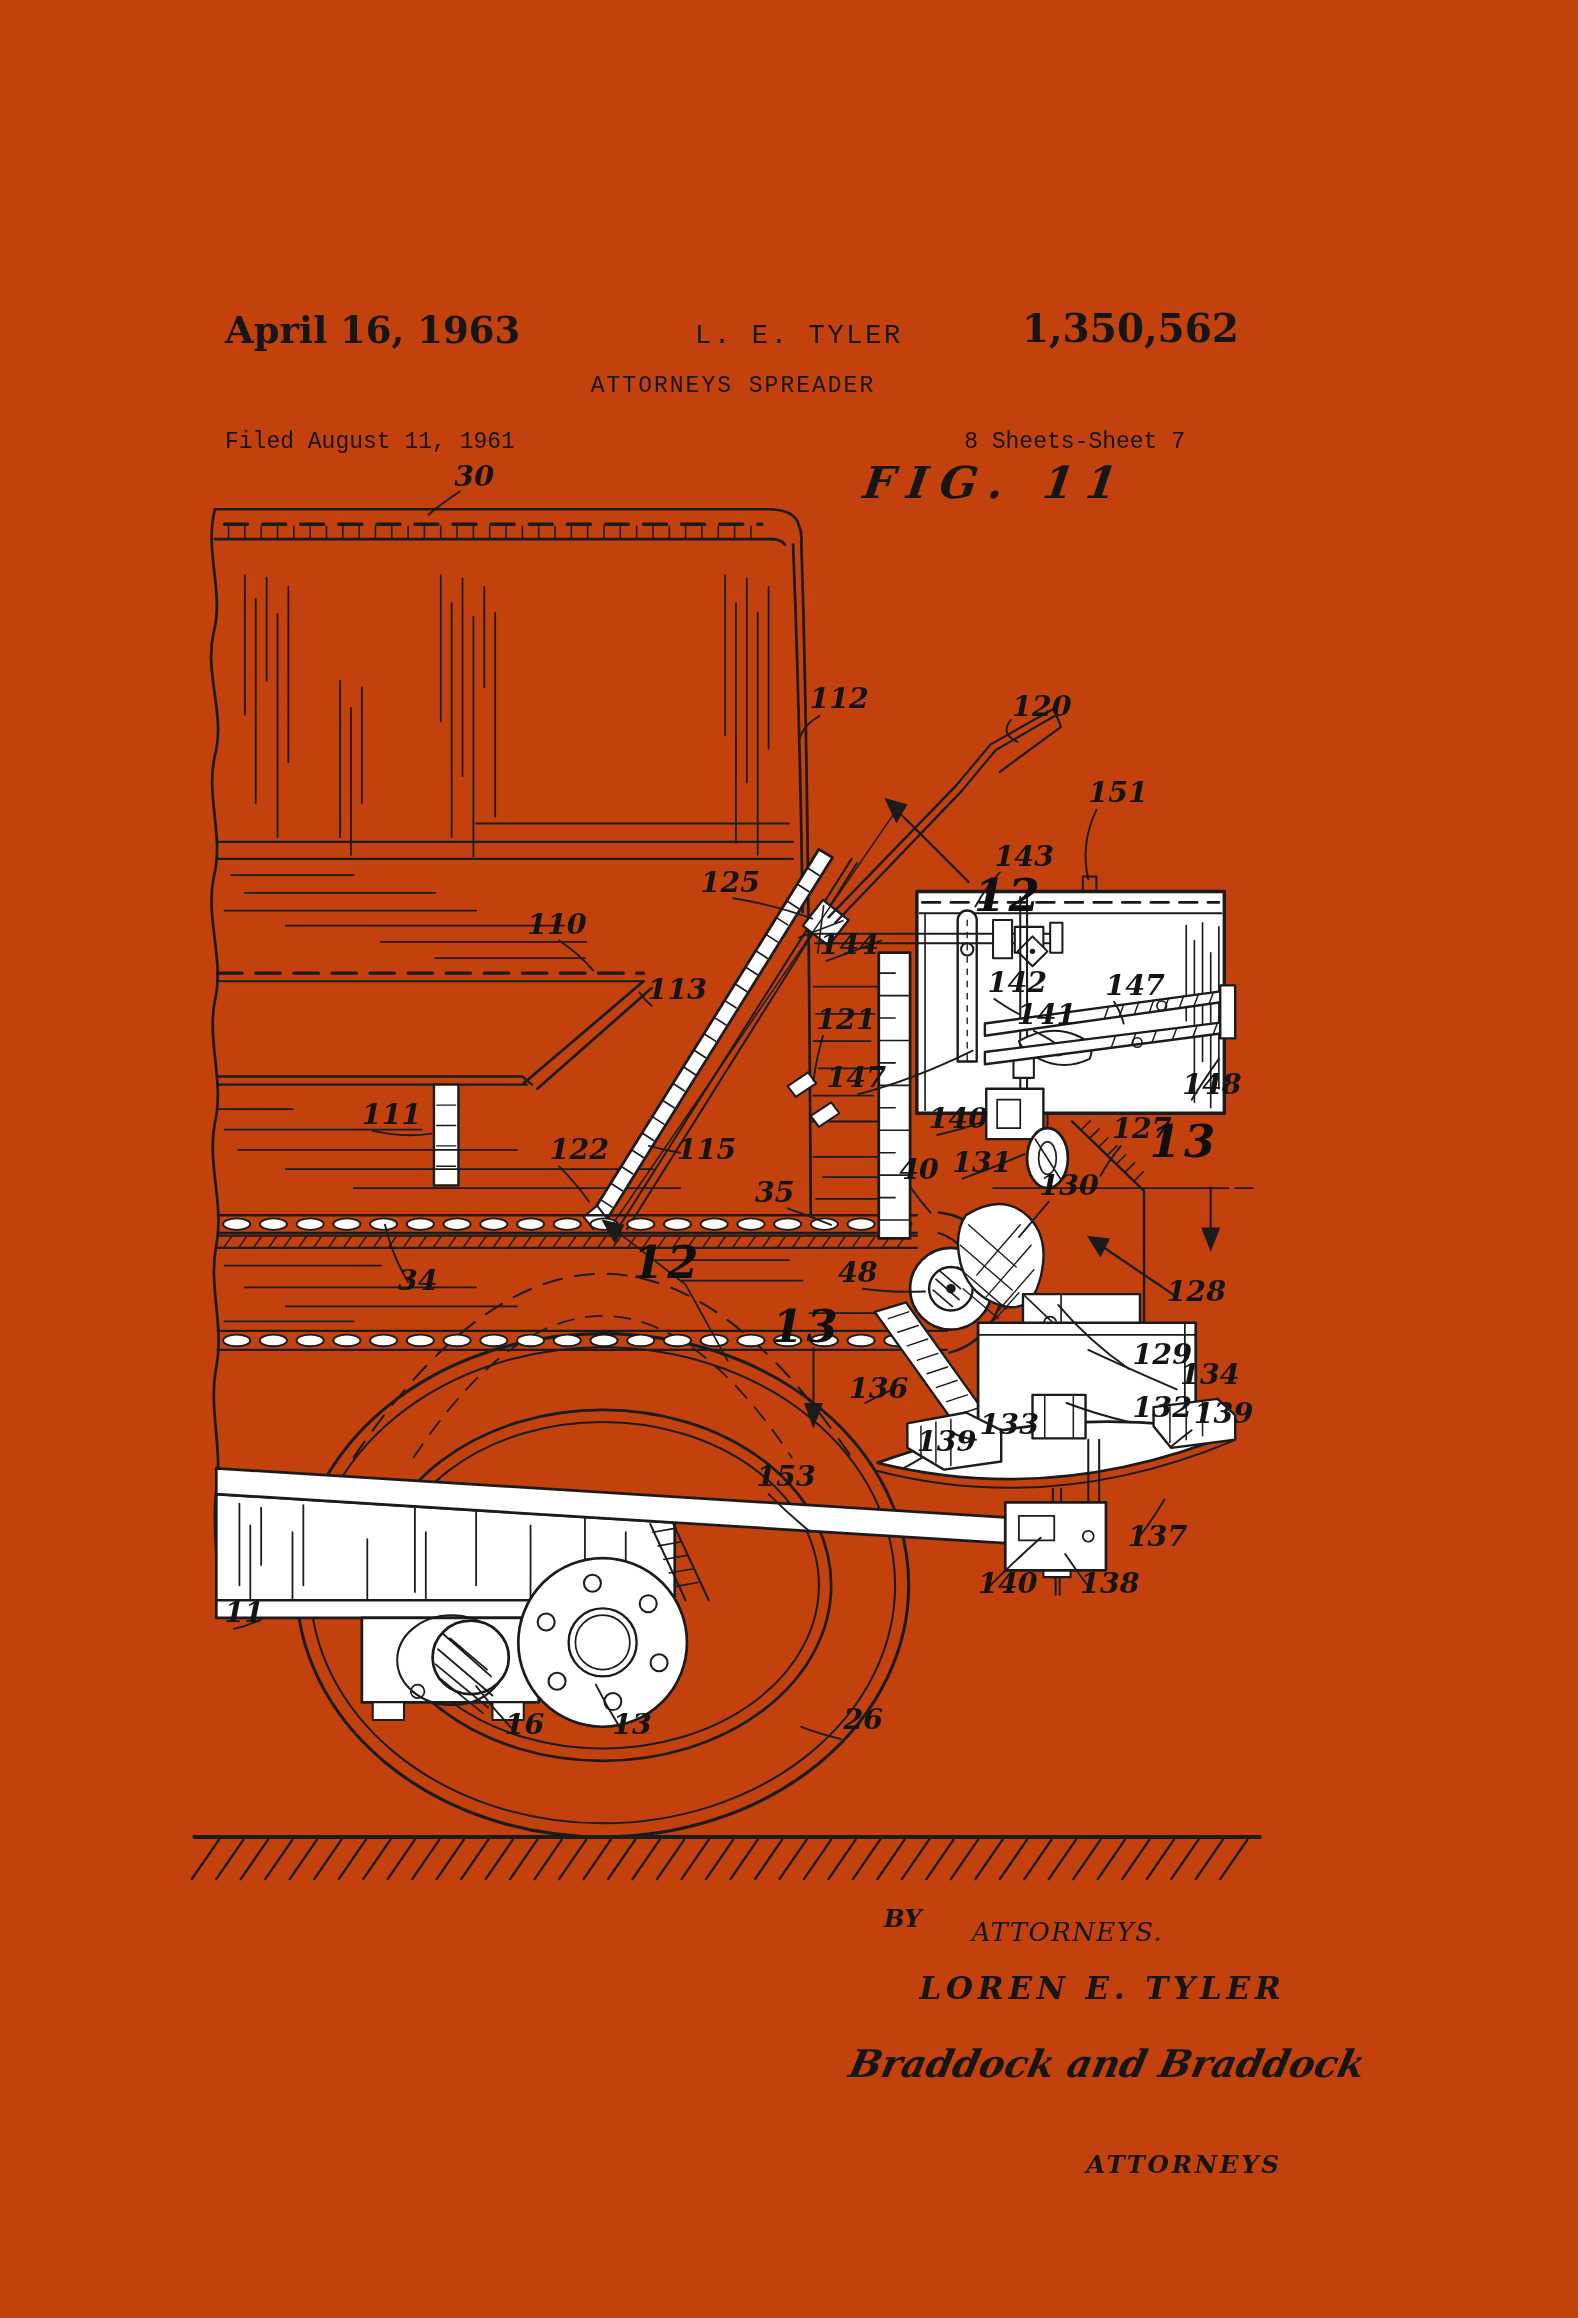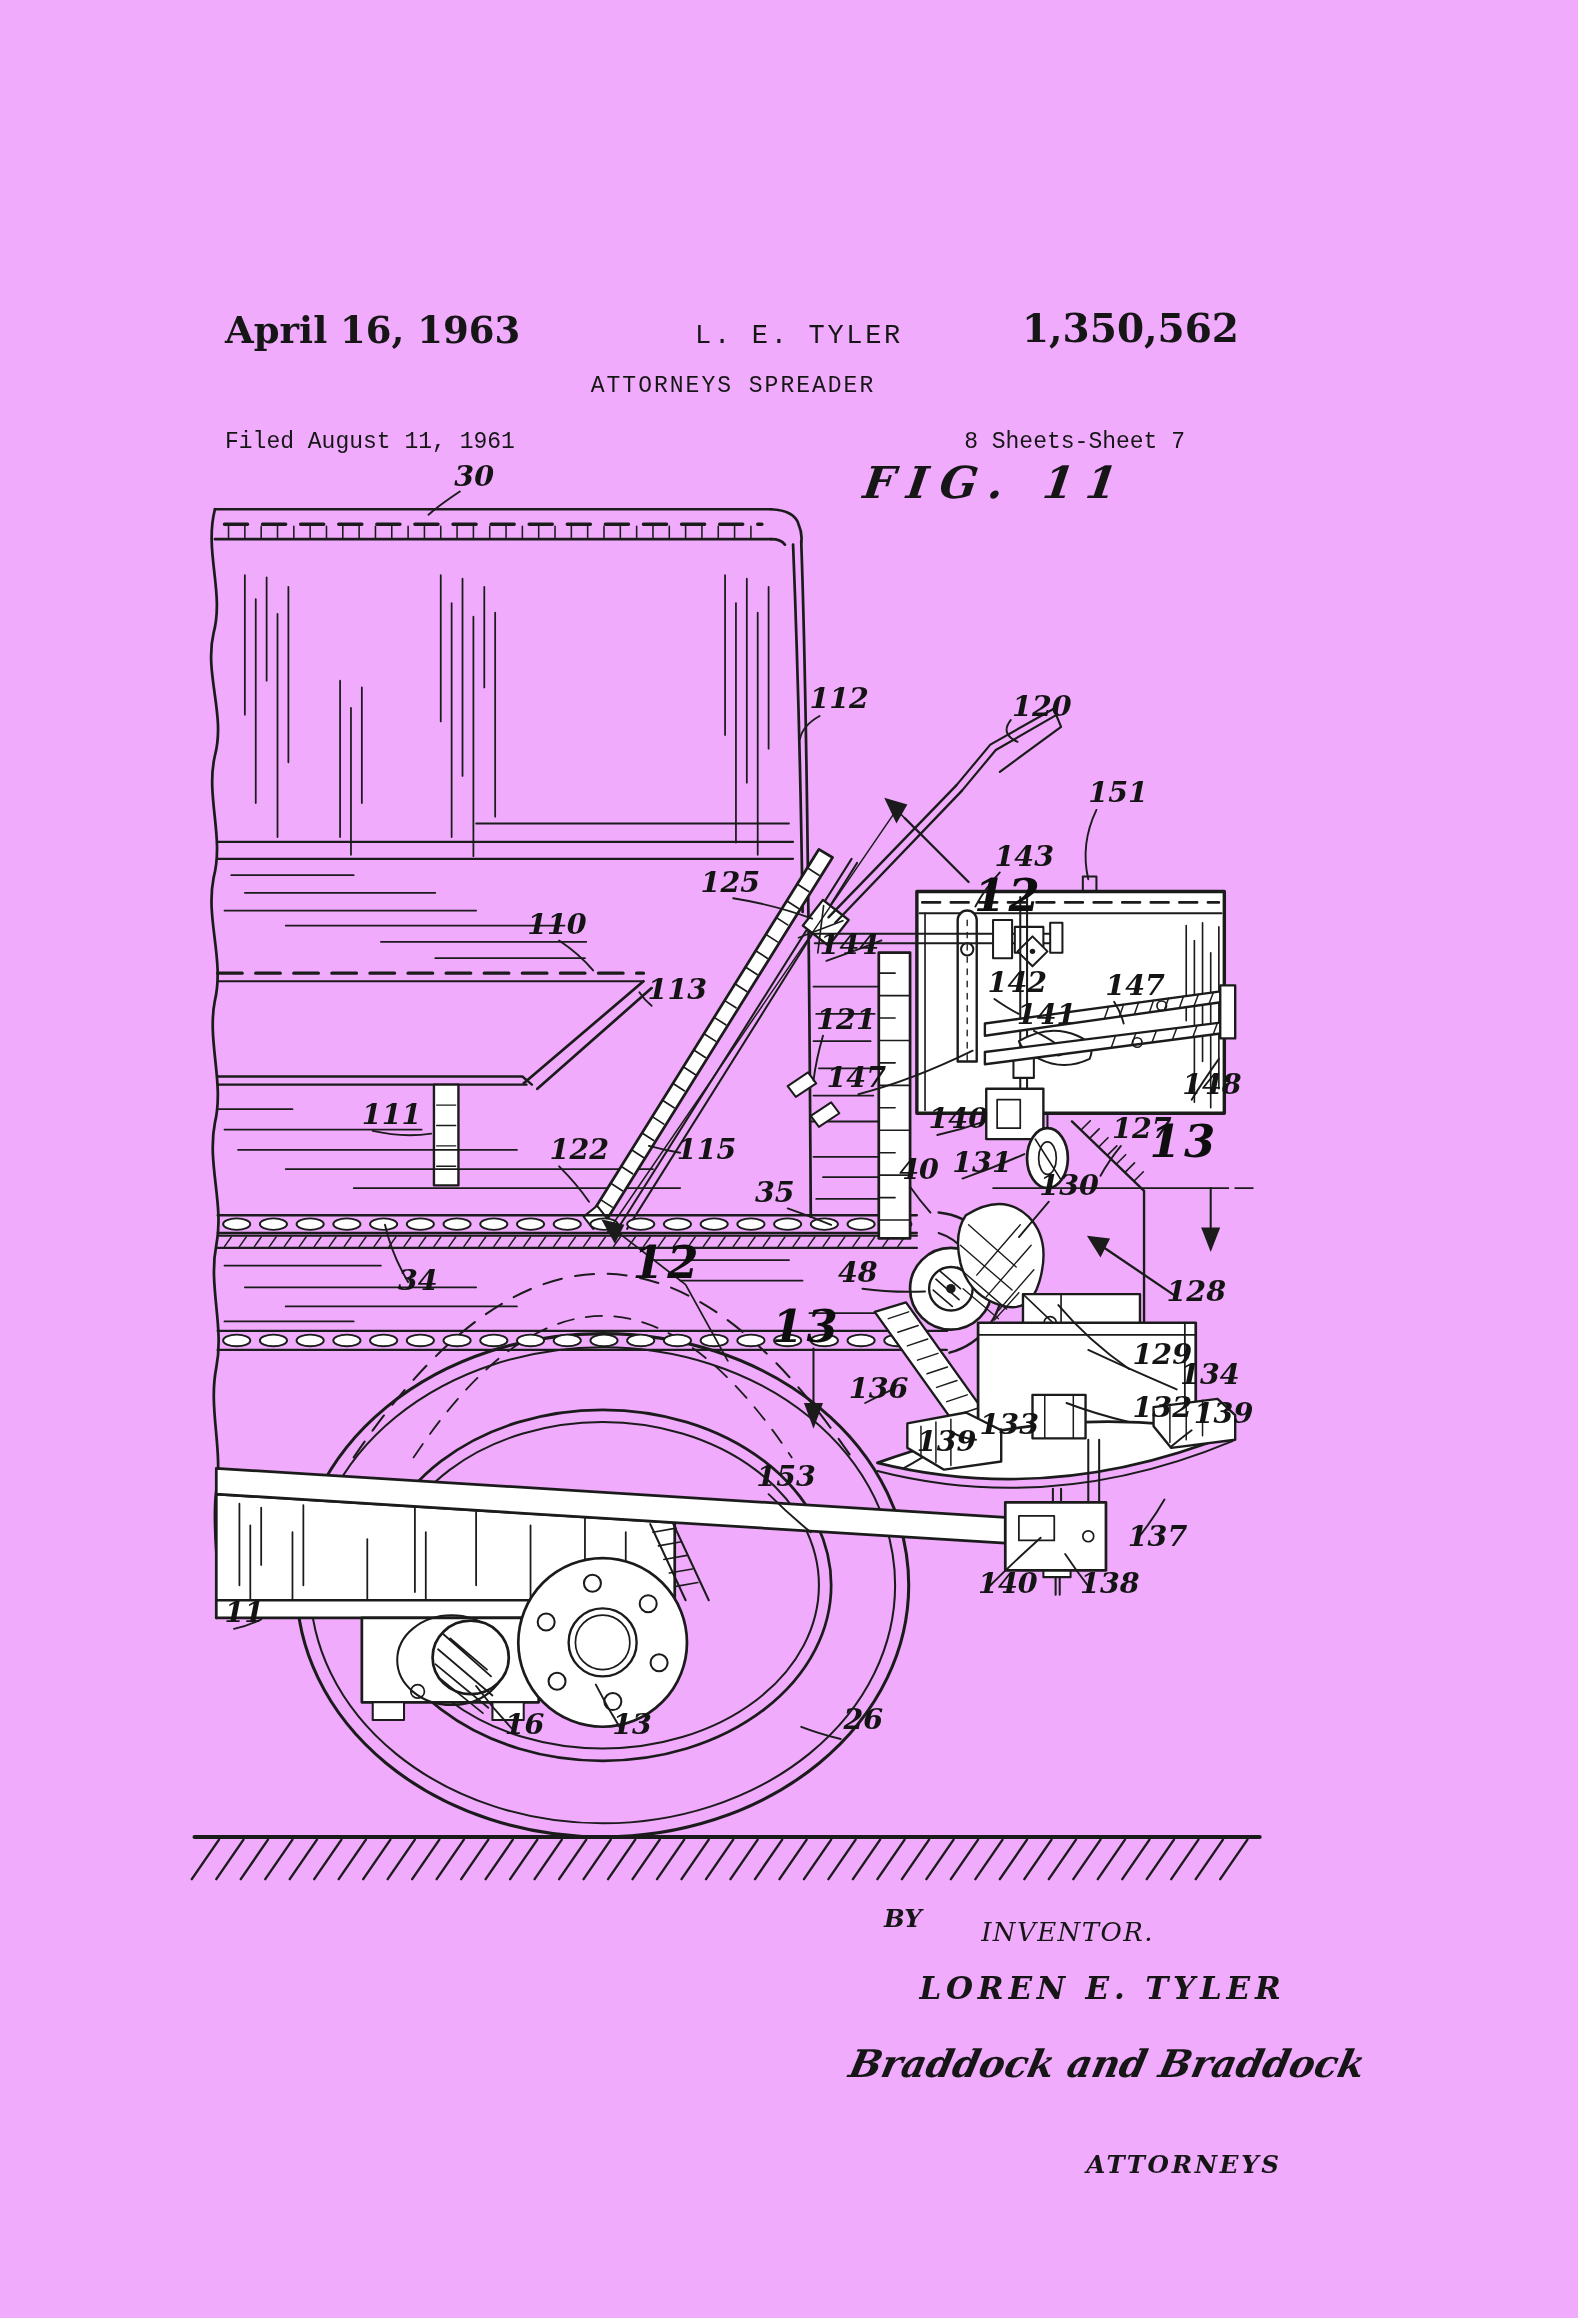--- a/index.html
+++ b/index.html
@@ -1,16 +1,16 @@
 <!DOCTYPE html>
 <html style="font-size:11px"><head>
 <meta charset="utf-8">
 <style>
   html,body{margin:0;padding:0;background:#e8e8e8;}
-  .page{position:relative;width:1578px;height:2319px;background:#f0abfc;overflow:hidden;
+  .page{position:relative;width:1578px;height:2319px;background:#c2410c;overflow:hidden;
         font-family:"DejaVu Serif",serif;color:#161616;}
   .abs{position:absolute;white-space:nowrap;}
   .h-date{left:225px;top:308px;font:700 37px "DejaVu Serif",serif;}
   .h-author{left:563px;top:321px;width:340px;text-align:right;font:400 27px "Liberation Mono",monospace;letter-spacing:2.7px;}
   .h-patno{left:1021px;top:305px;width:218px;text-align:right;font:700 39px "DejaVu Serif",serif;}
   .h-title{left:495px;top:373px;width:476px;text-align:center;font:400 23px "Liberation Mono",monospace;letter-spacing:2px;}
   .h-filed{left:225px;top:429px;font:400 23px "Liberation Mono",monospace;}
   .h-sheets{left:899px;top:429px;width:286px;text-align:right;font:400 23px "Liberation Mono",monospace;}
   .fig-label{left:864px;top:457px;font:italic 700 44px "DejaVu Serif",serif;letter-spacing:12.2px;transform:skewX(-8deg);}
   .f-inventor{left:952px;top:1917px;width:231px;text-align:center;font:italic 400 26px "DejaVu Serif",serif;letter-spacing:1.4px;}
@@ -345,19 +345,19 @@
           <text x="900" y="2548" class="ref-num" stroke="none">13</text>
           <text x="1240" y="2542" class="ref-num" stroke="none">26</text>
           <text x="1432" y="1338" class="section-num" stroke="none">12</text>
           <text x="930" y="1878" class="section-num" stroke="none">12</text>
           <text x="1690" y="1700" class="section-num" stroke="none">13</text>
           <text x="1135" y="1972" class="section-num" stroke="none">13</text>
         </g>
     </g>
   </svg>
 
-  <div class="abs f-inventor">INVENTOR.</div>
+  <div class="abs f-inventor">ATTORNEYS.</div>
   <div class="abs f-name">LOREN E. TYLER</div>
   <div class="abs f-by">BY</div>
   <div class="abs f-sig">Braddock and Braddock</div>
   <div class="abs f-att">ATTORNEYS</div>
 </div>
 
 
 </body></html>

